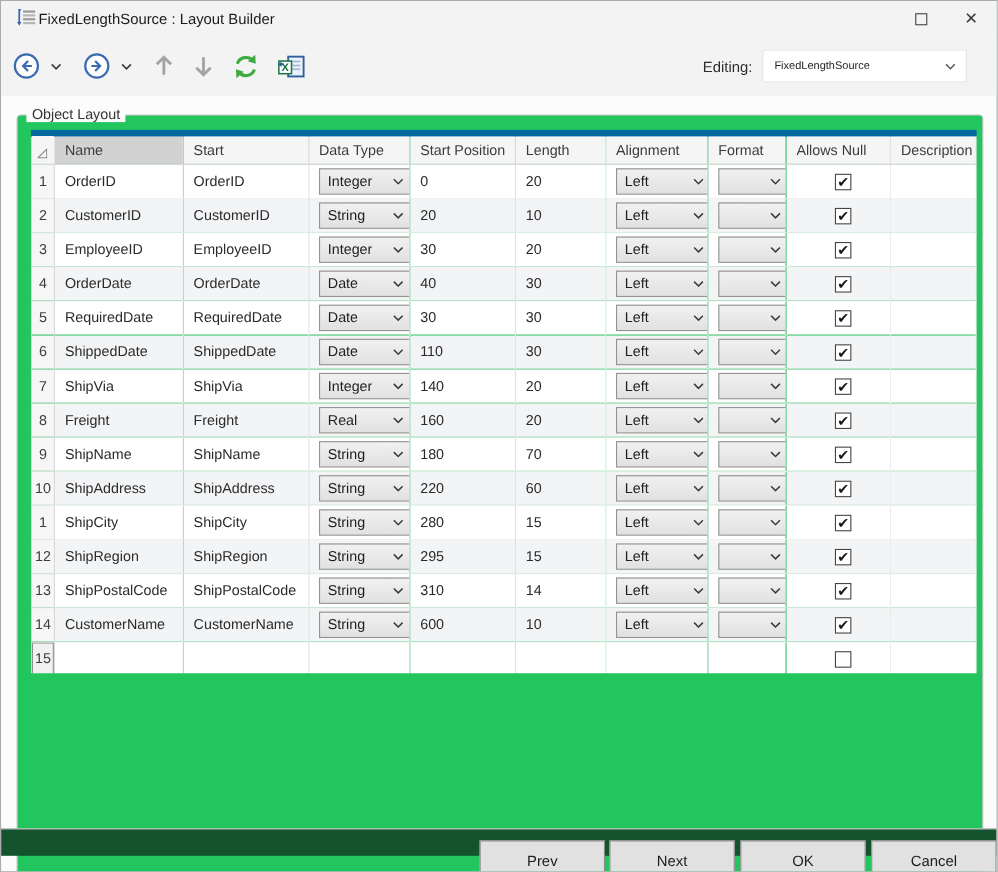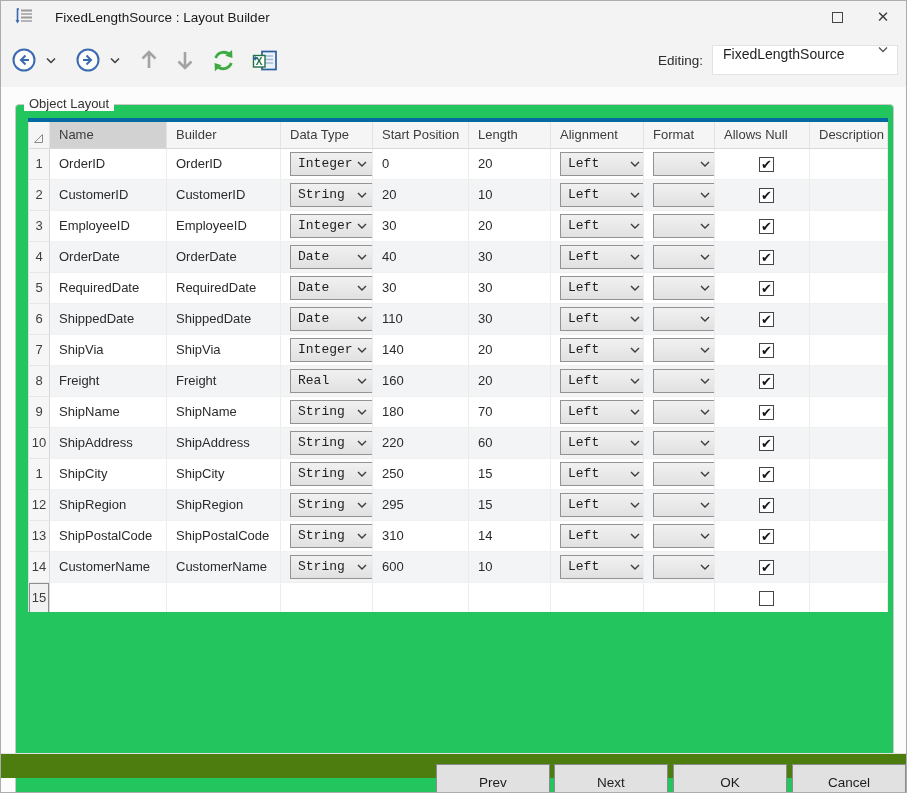--- a/index.html
+++ b/index.html
@@ -8,72 +8,72 @@
   .window {
     position:relative; width:907px; height:793px; overflow:hidden;
     background:#fcfcfc; border:1px solid #acacac; color:#1f1f1f;
   }
   
   .titlebar {
     position:absolute; top:0; left:0; right:0; height:32px;
     background:#f3f3f3; display:flex; align-items:center;
   }
   .win-icon { margin-left:12px; width:22px; height:22px; flex:0 0 auto; }
-  .win-title { margin-left:20px; font-size:13.5px; color:#1b1b1b; }
+  .win-title { margin-left:0; font-size:13.5px; color:#1b1b1b; }
   .win-btns { margin-left:auto; display:flex; align-items:center; }
   .btn-max { width:46px; height:32px; display:flex; align-items:center; justify-content:center; cursor:default; }
   .btn-max .sq { width:11px; height:11px; border:1.4px solid #454545; }
   .btn-close { width:46px; height:32px; display:flex; align-items:center; justify-content:center; font-size:15px; color:#3a3a3a; }
   
   .toolbar {
     position:absolute; top:32px; left:0; right:0; height:54px;
     background:#f3f3f3; display:flex; align-items:center;
   }
   .tool { display:flex; align-items:center; justify-content:center; height:34px; padding:0 3px; }
   .tool.first { margin-left:7px; }
   .chev-drop { padding:0 6px; }
   .spacer8 { width:10px; }
-  .editing-wrap { margin-left:auto; display:flex; align-items:center; margin-right:8px; }
+  .editing-wrap { margin-left:auto; display:flex; align-items:center; margin-right:27px; }
   .editing-label { font-size:13.5px; color:#2c2c2c; margin-right:9px; }
   .editing-combo {
     width:186px; height:30px; background:#ffffff; border:1px solid #e3e3e3;
-    display:flex; justify-content:space-between; padding:0 9px 0 10px; font-size:14px; color:#1f1f1f;
+    display:flex; align-items:center; justify-content:space-between; padding:0 9px 0 10px; font-size:10px; color:#1f1f1f;
   }
   
   .groupbox {
     position:absolute; left:14px; top:103px; width:879px; height:781px;
     border:1px solid #c9c9c9; border-radius:4px; background:#22c55e;
   }
   .groupbox-label {
     position:absolute; top:-9px; left:8px; background:#fcfcfc; padding:0 5px;
     font-size:13px; color:#333;
   }
   
   .table-wrap { position:absolute; left:12px; top:13px; width:860px; height:494px; overflow:hidden; }
-  table.grid { border-collapse:collapse; table-layout:fixed; width:859px; border-left:1px solid #dcdcdc; border-top:4px solid #0369a1; }
+  table.grid { border-collapse:collapse; table-layout:fixed; width:859px; border-left:1px solid #dcdcdc; border-top:6px solid #0369a1; }
   table.grid th {
     height:28px; background:#f5f5f5; font-weight:normal; font-size:13px; color:#3c3c3c;
     text-align:left; padding:0 0 0 9px; border-right:1px solid #e3e3e3; border-bottom:1px solid #d9d9d9;
     white-space:nowrap; overflow:hidden;
   }
   table.grid th.corner { padding:0; position:relative; }
   table.grid th.name-col { background:#d2d2d2; }
   table.grid td {
     height:31px; font-size:13px; color:#2b2b2b; padding:0 0 0 9px;
     border-right:1px solid #ececec; border-bottom:1px solid #f0f0f0;
     white-space:nowrap; overflow:hidden; background:#ffffff;
   }
   table.grid tr.alt td { background:#f3f4f6; }
   table.grid td.rowhdr {
     background:#f6f6f6; text-align:center; padding:0; color:#3e3e3e;
     border-right:1px solid #d8d8d8; border-bottom:1px solid #e6e6e6; font-size:13px;
   }
   table.grid tr.alt td.rowhdr { background:#f6f6f6; }
   table.grid td.rowhdr.focused { box-shadow:inset 0 0 0 1px #8e8e8e; background:#f1f1f1; }
-  td.combo-cell { padding:0 0 0 3px;font-family:Liberation Mono, monospace; }
+  td.combo-cell { padding:0 0 0 3px; }
   .combo {
     display:inline-flex; align-items:center; justify-content:space-between;
     height:24px; background:linear-gradient(#f1f1f1,#e1e1e1); border:1px solid #939393;
     padding:0 6px 0 7px; font-size:13px; color:#1f1f1f; vertical-align:middle;
   }
   .combo .combo-label { overflow:hidden; white-space:nowrap; }
   td.cell-null { padding:0; text-align:center; }
   .checkbox {
     display:inline-flex; width:15px; height:15px; border:1px solid #454545; background:#fff;
     align-items:center; justify-content:center; font-size:13px; line-height:1; color:#141414; vertical-align:middle;
@@ -83,21 +83,21 @@
   .hscroll {
     position:absolute; left:34px; right:6px; bottom:4px; height:28px;
     background:#f6f6f6; display:flex; align-items:center;
   }
   .hs-arrow { width:22px; height:28px; display:flex; align-items:center; justify-content:center; }
   .hs-track { position:relative; flex:1; height:28px; }
   .hs-thumb { position:absolute; top:10px; left:2%; width:72%; height:9px; border-radius:5px; background:#cdcdcd; }
   
   .footer {
     position:absolute; left:0; right:0; top:752px; height:25px;
-    background:#4d7c0f; border-top:1px solid #e2e2e2;
+    background:#14532d; border-top:1px solid #e2e2e2;
   }
   .footer .fbtn {
     position:absolute; top:10px; width:114px; height:36px;
     background:#e1e1e1; border:1px solid #8b8b8b; font-size:13.5px; color:#1d1d1d;
     font-family:"Liberation Sans", sans-serif;
   }
   .fbtn.prev { left:435px; } .fbtn.next { left:553px; } .fbtn.ok { left:672px; } .fbtn.cancel { left:791px; }
 </style>
 </head>
 <body>
@@ -213,21 +213,21 @@
             <col style="width:78px">
         </colgroup>
         <thead>
           <tr>
             <th class="corner">
               <svg class="corner-tri" viewBox="0 0 9 9">
                   <polygon points="0.5,8.5 8.5,8.5 8.5,0.5" fill="none" stroke="#8a8a8a" stroke-width="1"></polygon>
                 </svg>
             </th>
             <th class="name-col">Name</th>
-            <th>Builder</th>
+            <th>Start</th>
             <th>Data Type</th>
             <th>Start Position</th>
             <th>Length</th>
             <th>Alignment</th>
             <th>Format</th>
             <th>Allows Null</th>
             <th>Description</th>
           </tr>
         </thead>
         <tbody id="tbody">
@@ -524,21 +524,21 @@
             <tr>
               <td class="rowhdr">1</td>
               <td class="cell-name">ShipCity</td>
               <td class="cell-header">ShipCity</td>
               <td class="combo-cell"><div class="combo" style="width: 84px;">
                   <span class="combo-label">String</span>
                   <svg width="10" height="6" viewBox="0 0 10 6">
                     <polyline points="1,1 5,5 9,1" fill="none" stroke="#3c3c3c" stroke-width="1.4"></polyline>
                   </svg>
                 </div></td>
-              <td class="cell-start">250</td>
+              <td class="cell-start">280</td>
               <td class="cell-length">15</td>
               <td class="combo-cell"><div class="combo" style="width: 87px;">
                   <span class="combo-label">Left</span>
                   <svg width="10" height="6" viewBox="0 0 10 6">
                     <polyline points="1,1 5,5 9,1" fill="none" stroke="#3c3c3c" stroke-width="1.4"></polyline>
                   </svg>
                 </div></td>
               <td class="combo-cell"><div class="combo" style="width: 64px;">
                   <span class="combo-label"></span>
                   <svg width="10" height="6" viewBox="0 0 10 6">

